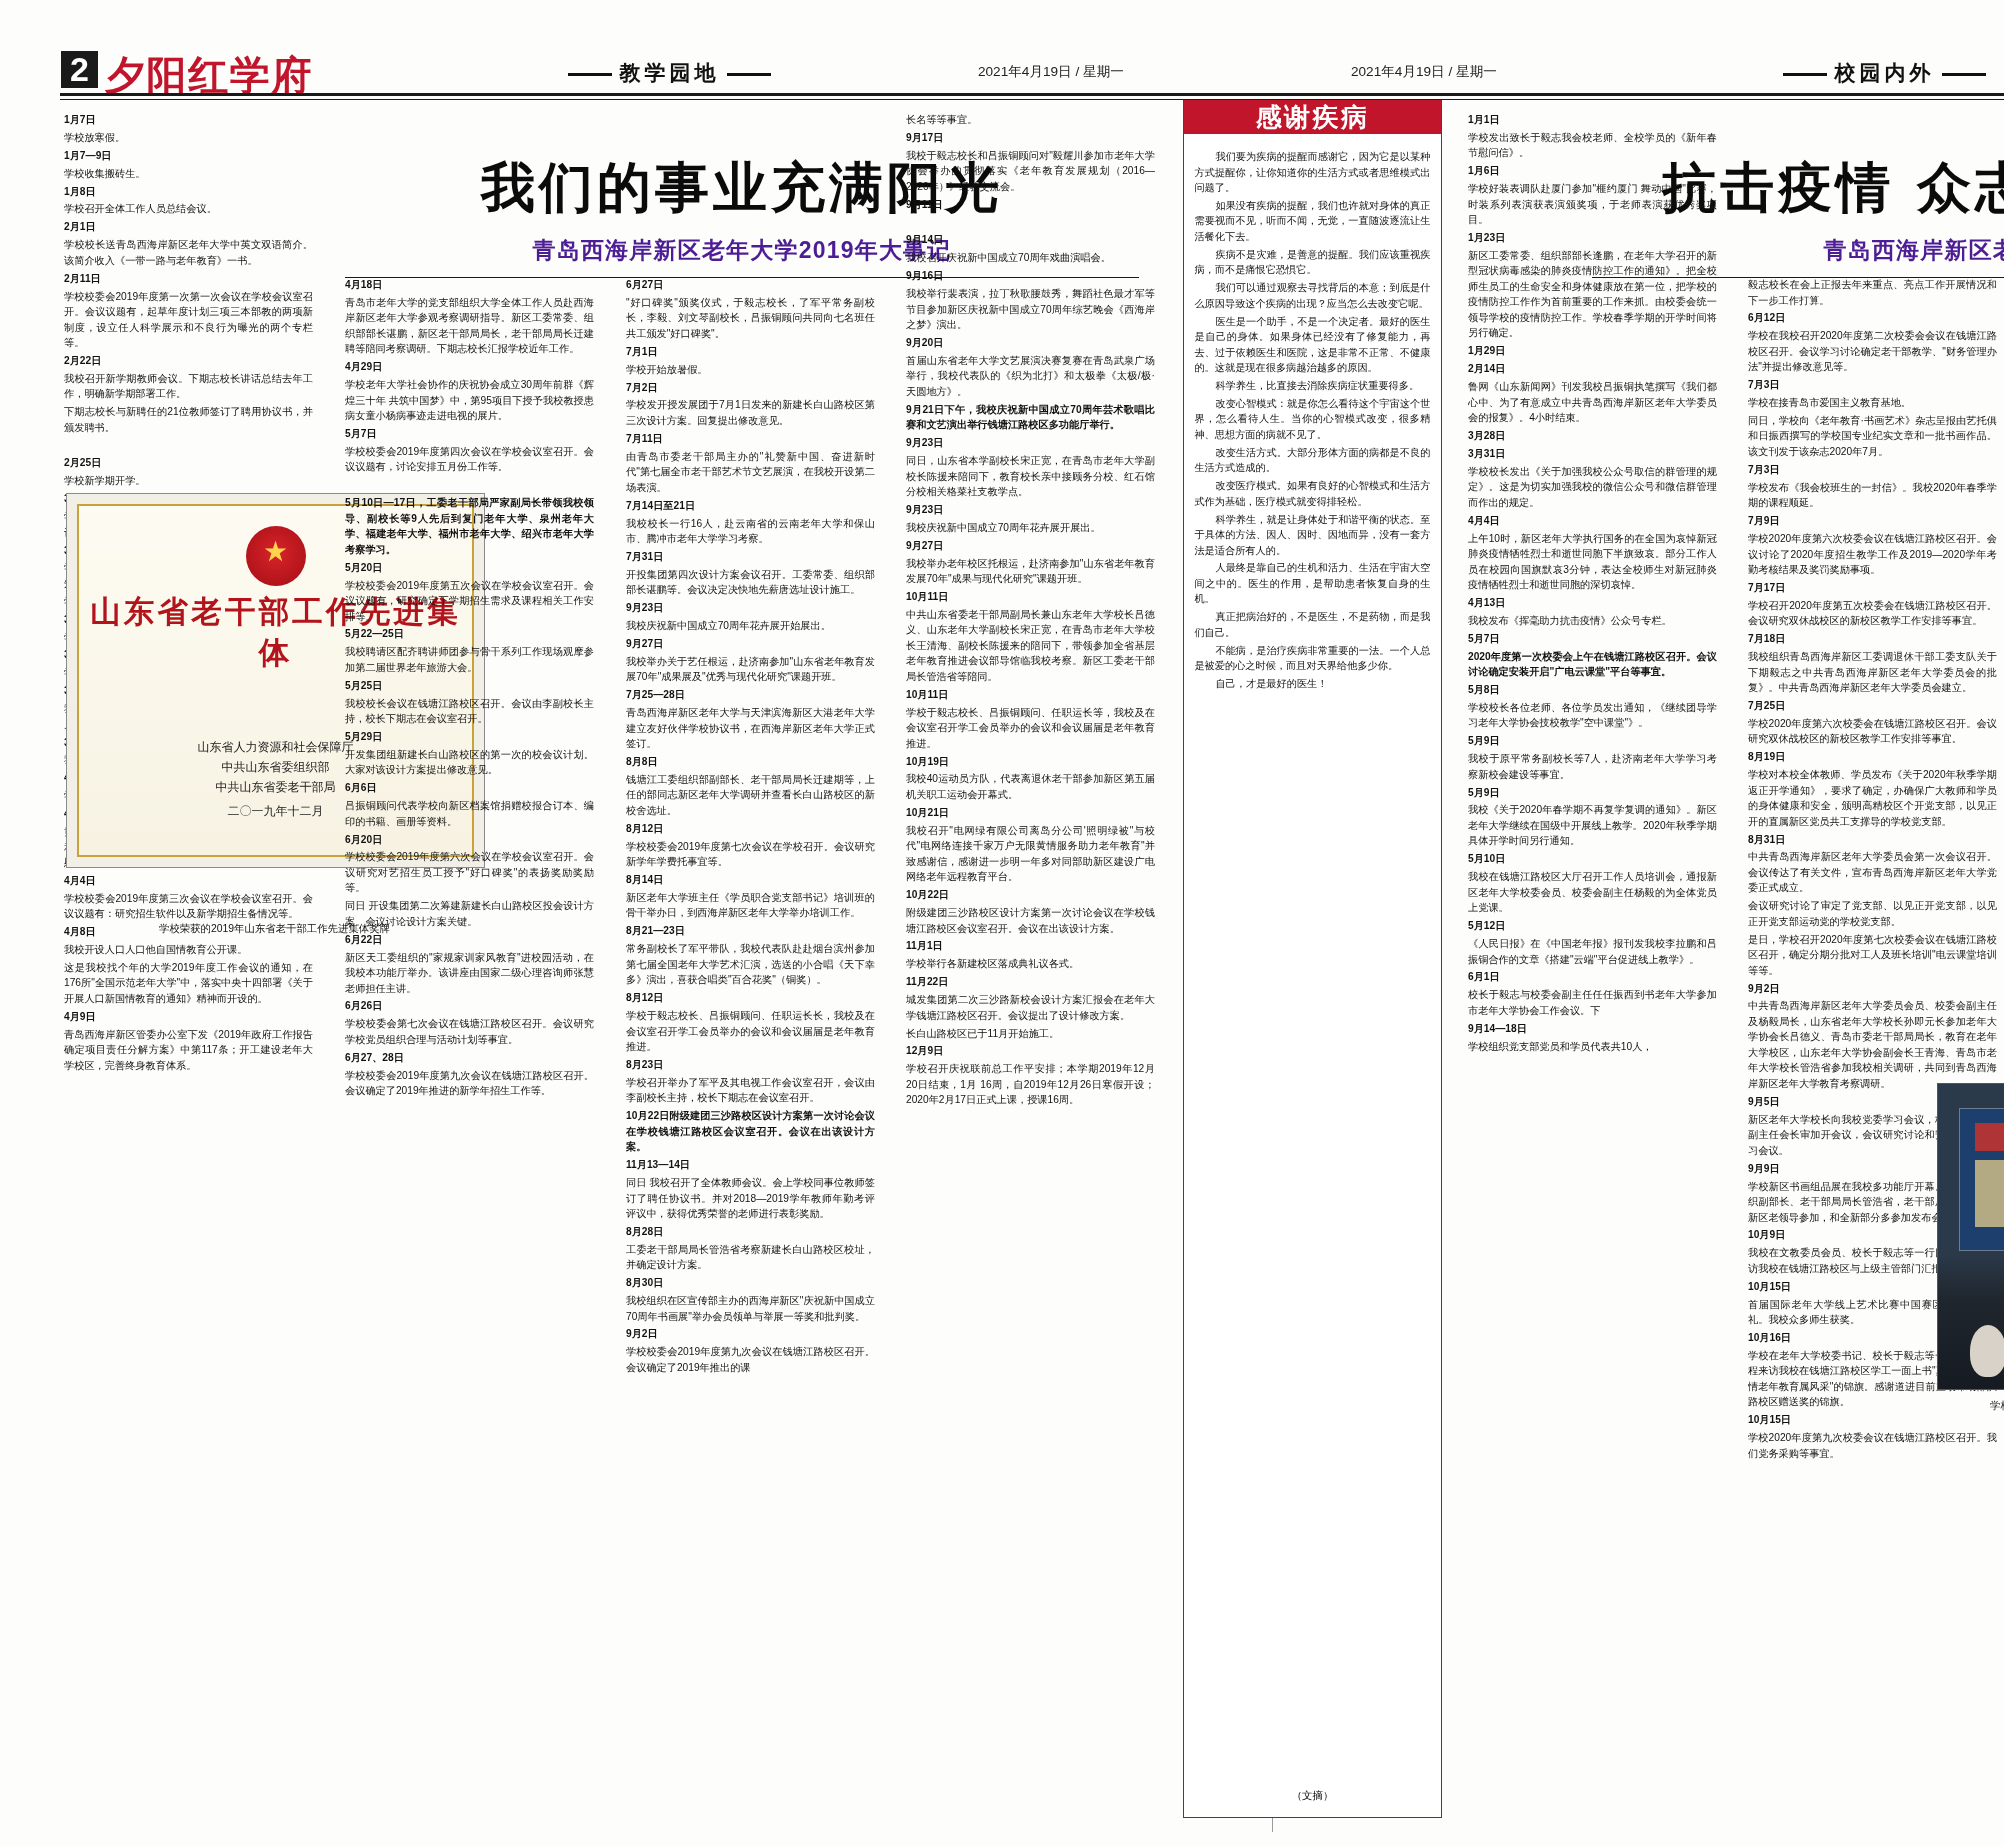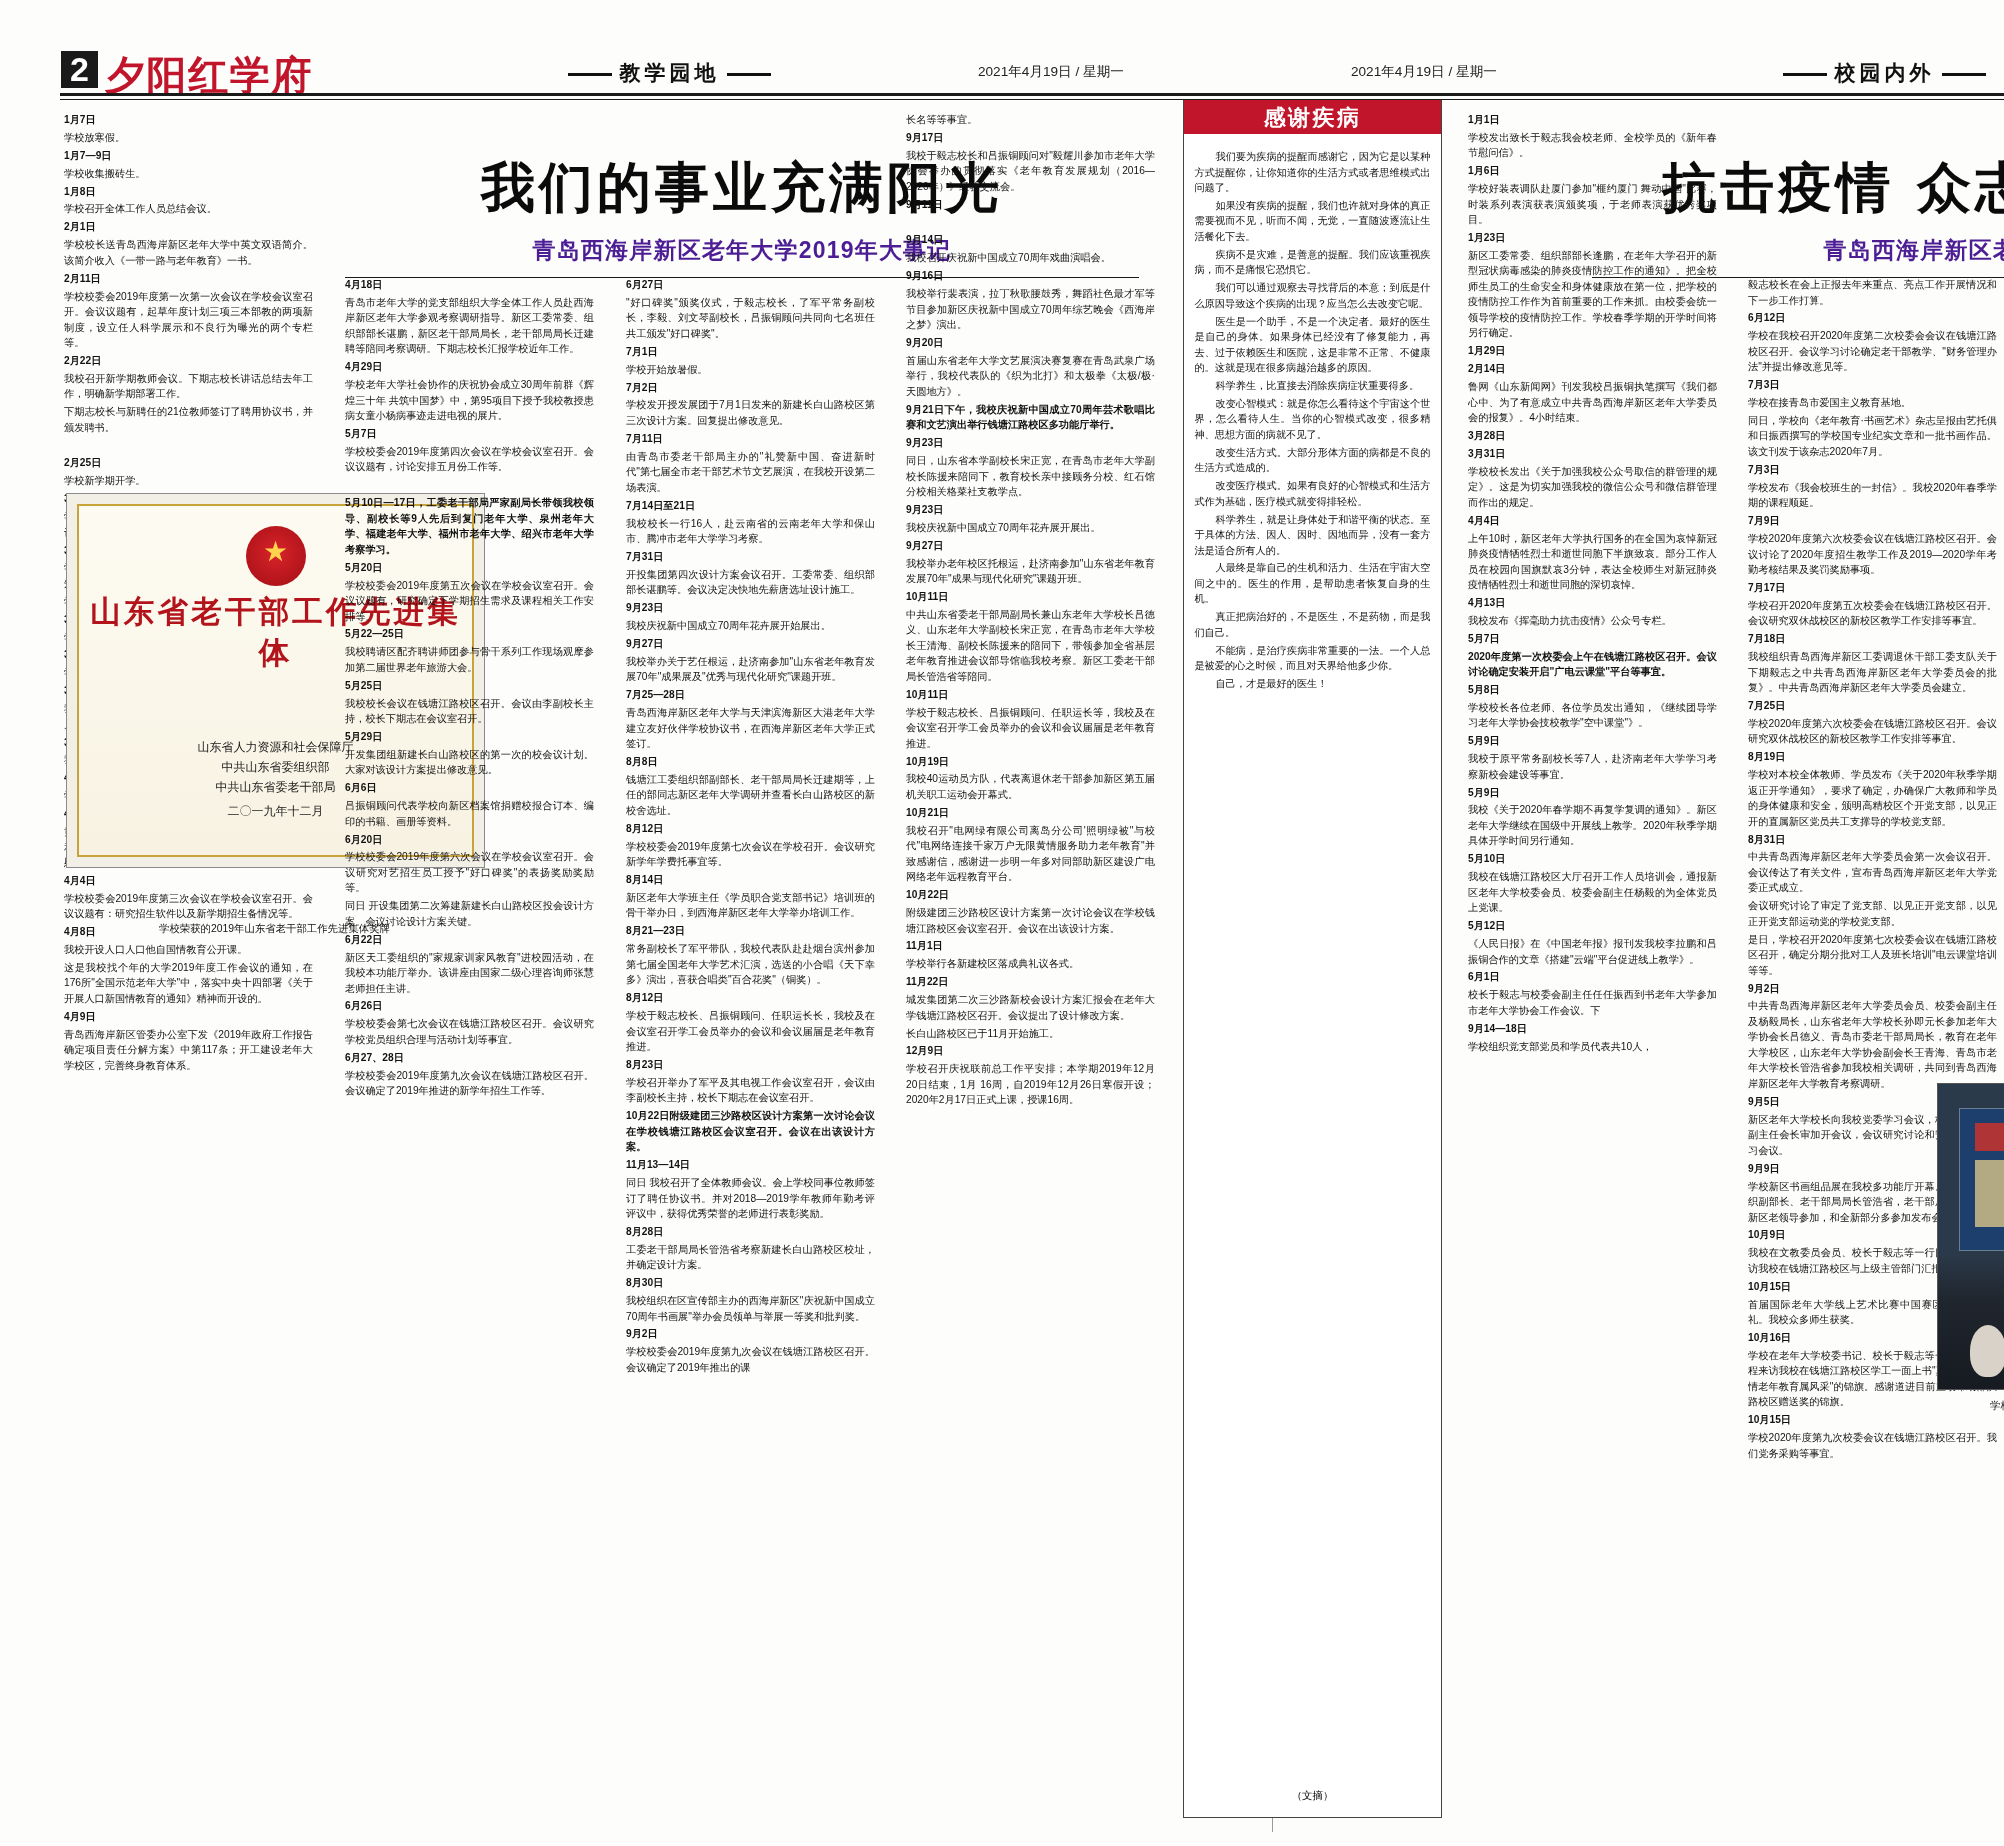--- a/index.html
+++ b/index.html
@@ -48,21 +48,21 @@
      background:radial-gradient(circle at 50% 45%, #d8232a 0%, #b3141b 70%, #8d0f15 100%);}
   .plaque .emblem:after{content:"★";position:absolute;left:0;right:0;top:11.2px;text-align:center;color:#ffd34d;font-size:28px;line-height:1;}
   .plaque .ptitle{position:absolute;left:0;right:0;top:86px;text-align:center;font-size:30.5px;font-weight:bold;color:#b3141b;
      letter-spacing:3.2px;font-family:"DejaVu Serif","Liberation Serif",serif;}
   .plaque .pline{position:absolute;left:0;right:0;text-align:center;font-size:12px;color:#1a1a1a;}
   .caption{position:absolute;text-align:center;font-size:10.4px;color:#111;}
 
   
   .boxart{position:absolute;border:1.2px solid #444;background:#fff;}
   .boxart .bt{position:absolute;left:0;right:0;top:-1.2px;height:34px;background:#c0152a;color:#fff;
-     font-size:22px;font-weight:bold;text-align:center;line-height:34px;letter-spacing:2.4px;
+     font-size:26px;font-weight:bold;text-align:center;line-height:34px;letter-spacing:2.4px;
      font-family:"DejaVu Serif","Liberation Serif",serif;}
 
   
   .photo{position:absolute;background:#2b3a4a;overflow:hidden;border:0.8px solid #555;}
   .photo .screen{position:absolute;left:4%;top:8%;width:46%;height:46%;background:#1d3f6e;border:1.2px solid #6d7d90;}
   .photo .screen .s1{position:absolute;left:6%;top:10%;width:88%;height:20%;background:#c8322c;opacity:.85;}
   .photo .screen .s2{position:absolute;left:6%;top:36%;width:40%;height:48%;background:#d9c58a;opacity:.8;}
   .photo .crowd{position:absolute;left:0;bottom:0;width:100%;height:45%;
      background:linear-gradient(180deg,rgba(30,38,48,0) 0%, #20262e 35%, #161b22 100%);}
   .photo .h{position:absolute;bottom:4%;border-radius:50% 50% 42% 42%;}

